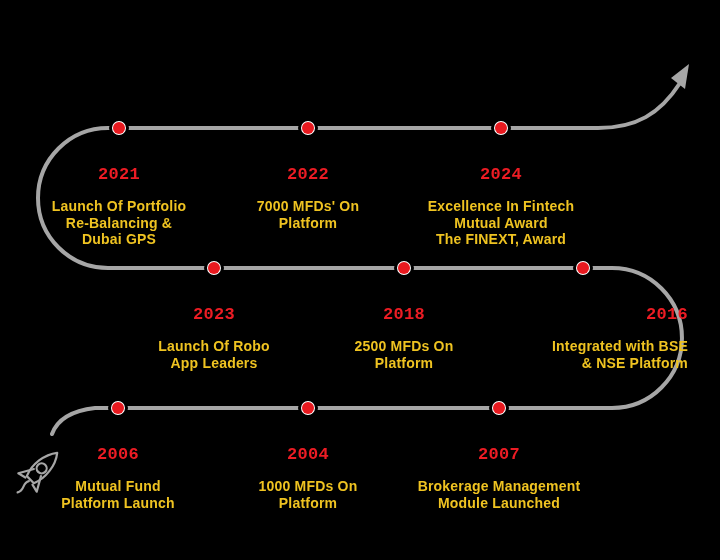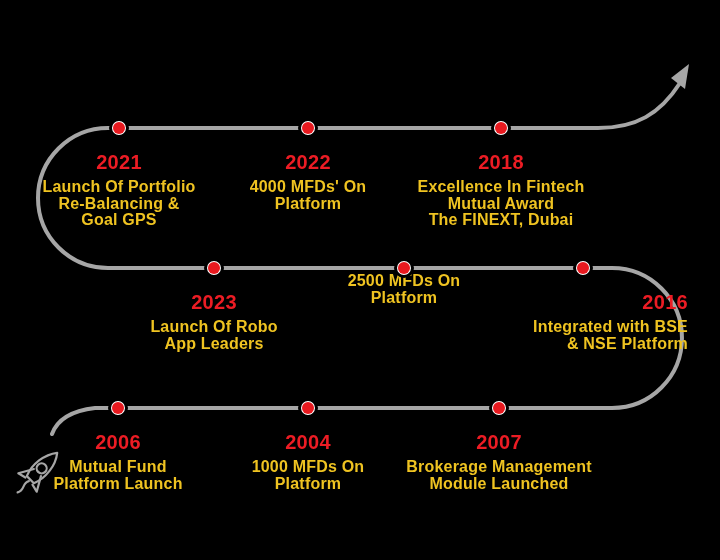--- a/index.html
+++ b/index.html
@@ -65,30 +65,31 @@
     position: absolute;
     left: 50%;
     top: 50%;
     transform: translate(-50%, -50%);
     width: 12px;
     height: 12px;
     border-radius: 50%;
     background: var(--dot-red);
   }
   .year {
-    margin-top: 23px;
+    margin-top: 37px;
     color: var(--year-red);
-    font-size: 20px;
+    font-size: 17px;
     font-weight: 700;
     letter-spacing: 0.3px;
+    font-family: Liberation Mono, monospace;
   }
   .label {
-    margin-top: 5px;
+    margin-top: 14px;
     color: var(--label-yellow);
-    font-size: 16px;
+    font-size: 14px;
     font-weight: 700;
     line-height: 16.5px;
     letter-spacing: 0.2px;
   }
 </style>
 </head>
 <body>
 
 <div class="stage">
 
@@ -112,54 +113,55 @@
       <path d="M0,10 C-4,16 4,19 0,26"></path>
     </g>
   </svg>
 
   <div class="milestone" style="left:119px; top:128px;">
     <span class="dot"></span>
     <div class="year">2021</div>
     <div class="label">
       <div>Launch Of Portfolio</div>
       <div>Re-Balancing &amp;</div>
-      <div>Goal GPS</div>
+      <div>Dubai GPS</div>
     </div>
   </div>
 
   <div class="milestone" style="left:308px; top:128px;">
     <span class="dot"></span>
     <div class="year">2022</div>
     <div class="label">
-      <div>4000 MFDs' On</div>
+      <div>7000 MFDs' On</div>
       <div>Platform</div>
     </div>
   </div>
 
   <div class="milestone" style="left:501px; top:128px;">
     <span class="dot"></span>
-    <div class="year">2018</div>
+    <div class="year">2024</div>
     <div class="label">
       <div>Excellence In Fintech</div>
       <div>Mutual Award</div>
-      <div>The FINEXT, Dubai</div>
+      <div>The FINEXT, Award</div>
     </div>
   </div>
 
   <div class="milestone" style="left:214px; top:268px;">
     <span class="dot"></span>
     <div class="year">2023</div>
     <div class="label">
       <div>Launch Of Robo</div>
       <div>App Leaders</div>
     </div>
   </div>
 
   <div class="milestone" style="left:404px; top:268px;">
     <span class="dot"></span>
+    <div class="year">2018</div>
     <div class="label">
       <div>2500 MFDs On</div>
       <div>Platform</div>
     </div>
   </div>
 
   <div class="milestone" style="left:583px; top:268px;text-align:right;">
     <span class="dot"></span>
     <div class="year">2016</div>
     <div class="label">

